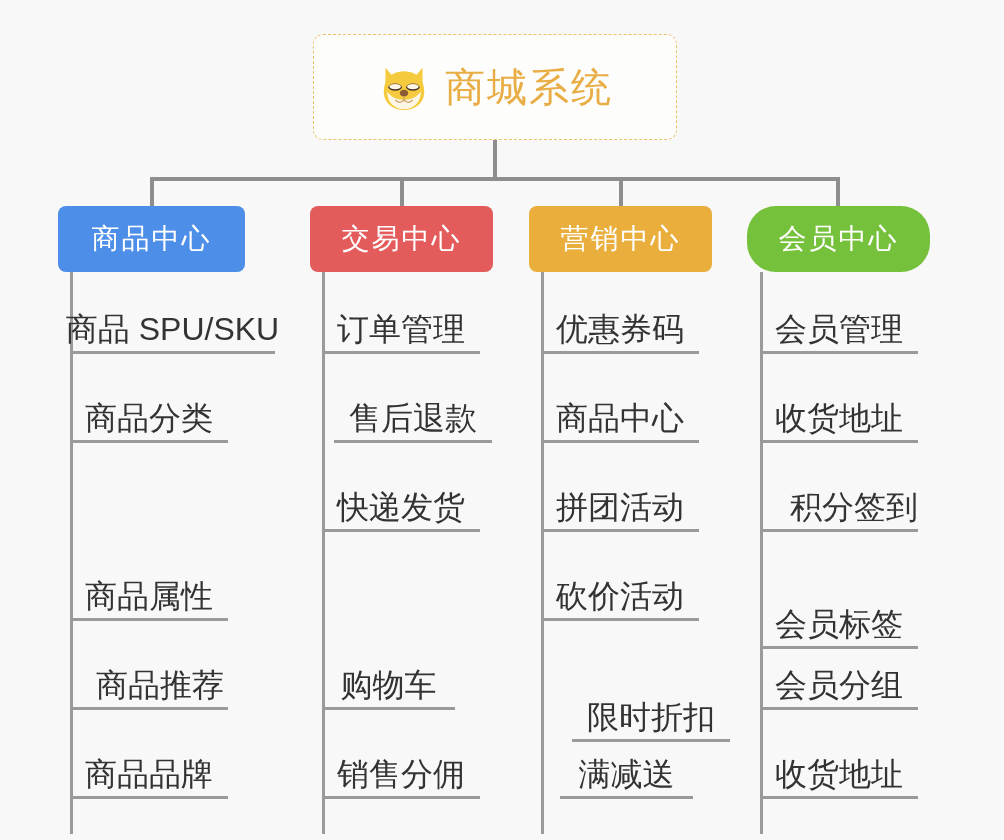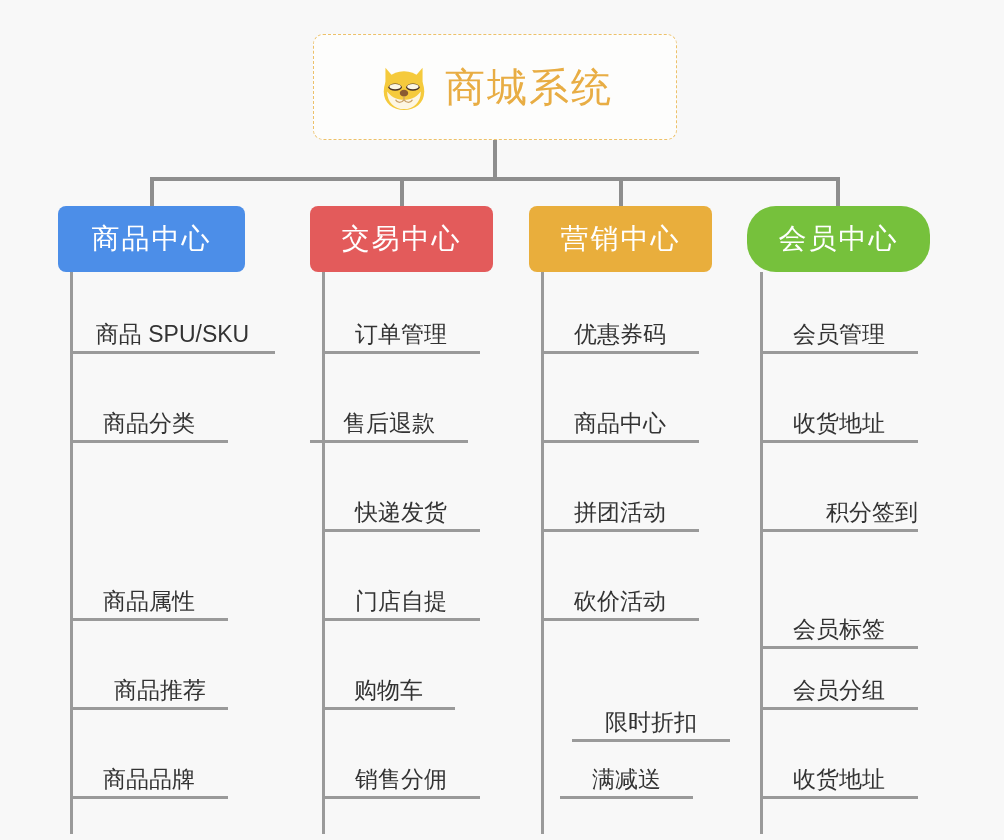--- a/index.html
+++ b/index.html
@@ -85,21 +85,21 @@
     position: absolute;
     height: 89px;
     box-sizing: border-box;
     border-bottom: 3px solid #9a9a9a;
     display: flex;
     align-items: flex-end;
     justify-content: center;
     padding-bottom: 4px;
   }
   .leaf-label {
-    font-size: 23px;
+    font-size: 32px;
     color: #333333;
     line-height: 1.1;
     white-space: nowrap;
   }
 </style>
 </head>
 <body style="background: rgb(248, 248, 248);">
 
 <div id="canvas">
 
@@ -150,28 +150,25 @@
     <span class="leaf-label">商品品牌</span>
   </div>
 
   <div class="cat-header" style="left: 310px; top: 206px; width: 183px; background: rgb(227, 91, 91);">
     <span>交易中心</span>
   </div>
   <div class="col-spine" style="left:322px; top:272px; height:562px;"></div>
   <div class="leaf" style="left:322px; top:265px; width:158px;">
     <span class="leaf-label">订单管理</span>
   </div>
-  <div class="leaf" style="left:310px; top:354px; width:158px;align-items:flex-end;">
+  <div class="leaf" style="left:334px; top:354px; width:158px;align-items:flex-end;">
     <span class="leaf-label">售后退款</span>
   </div>
   <div class="leaf" style="left:322px; top:443px; width:158px;">
     <span class="leaf-label">快递发货</span>
-  </div>
-  <div class="leaf" style="left:322px; top:532px; width:158px;">
-    <span class="leaf-label">门店自提</span>
   </div>
   <div class="leaf" style="left:322px; top:621px; width:133px;font-family:Liberation Serif, serif;">
     <span class="leaf-label">购物车</span>
   </div>
   <div class="leaf" style="left:322px; top:710px; width:158px;">
     <span class="leaf-label">销售分佣</span>
   </div>
 
   <div class="cat-header" style="left: 529px; top: 206px; width: 183px; background: rgb(233, 174, 60);">
     <span>营销中心</span>

